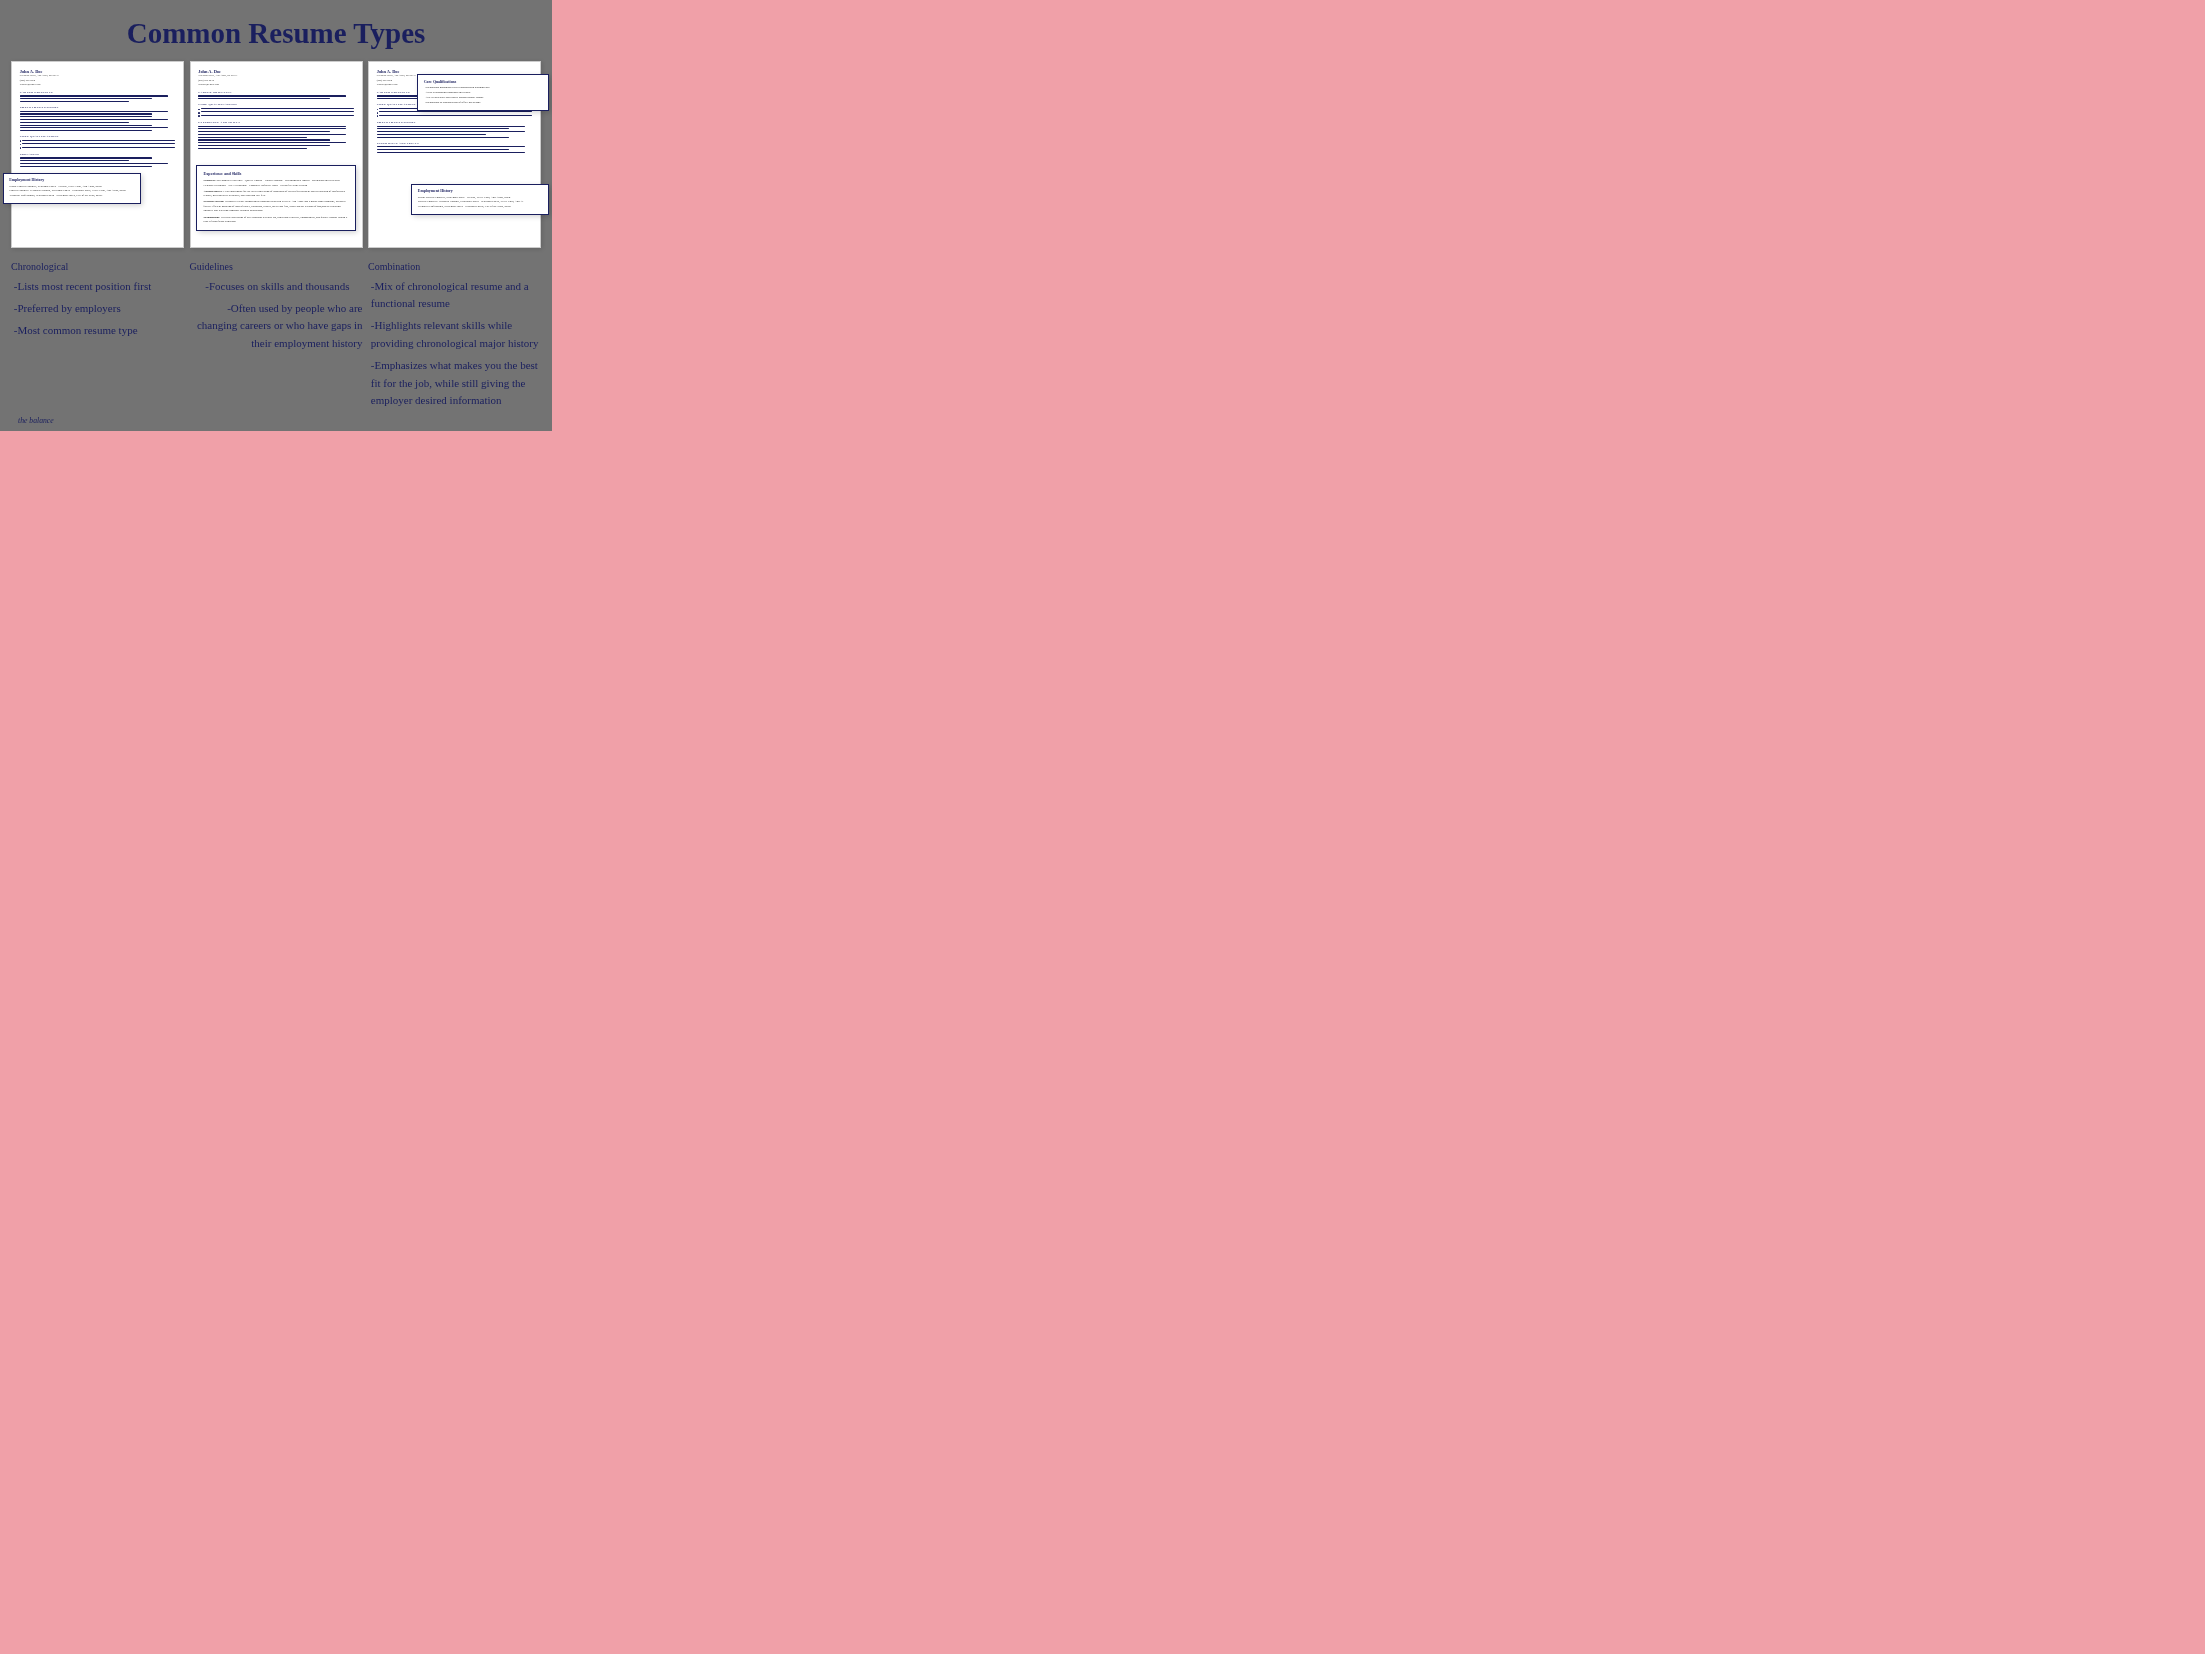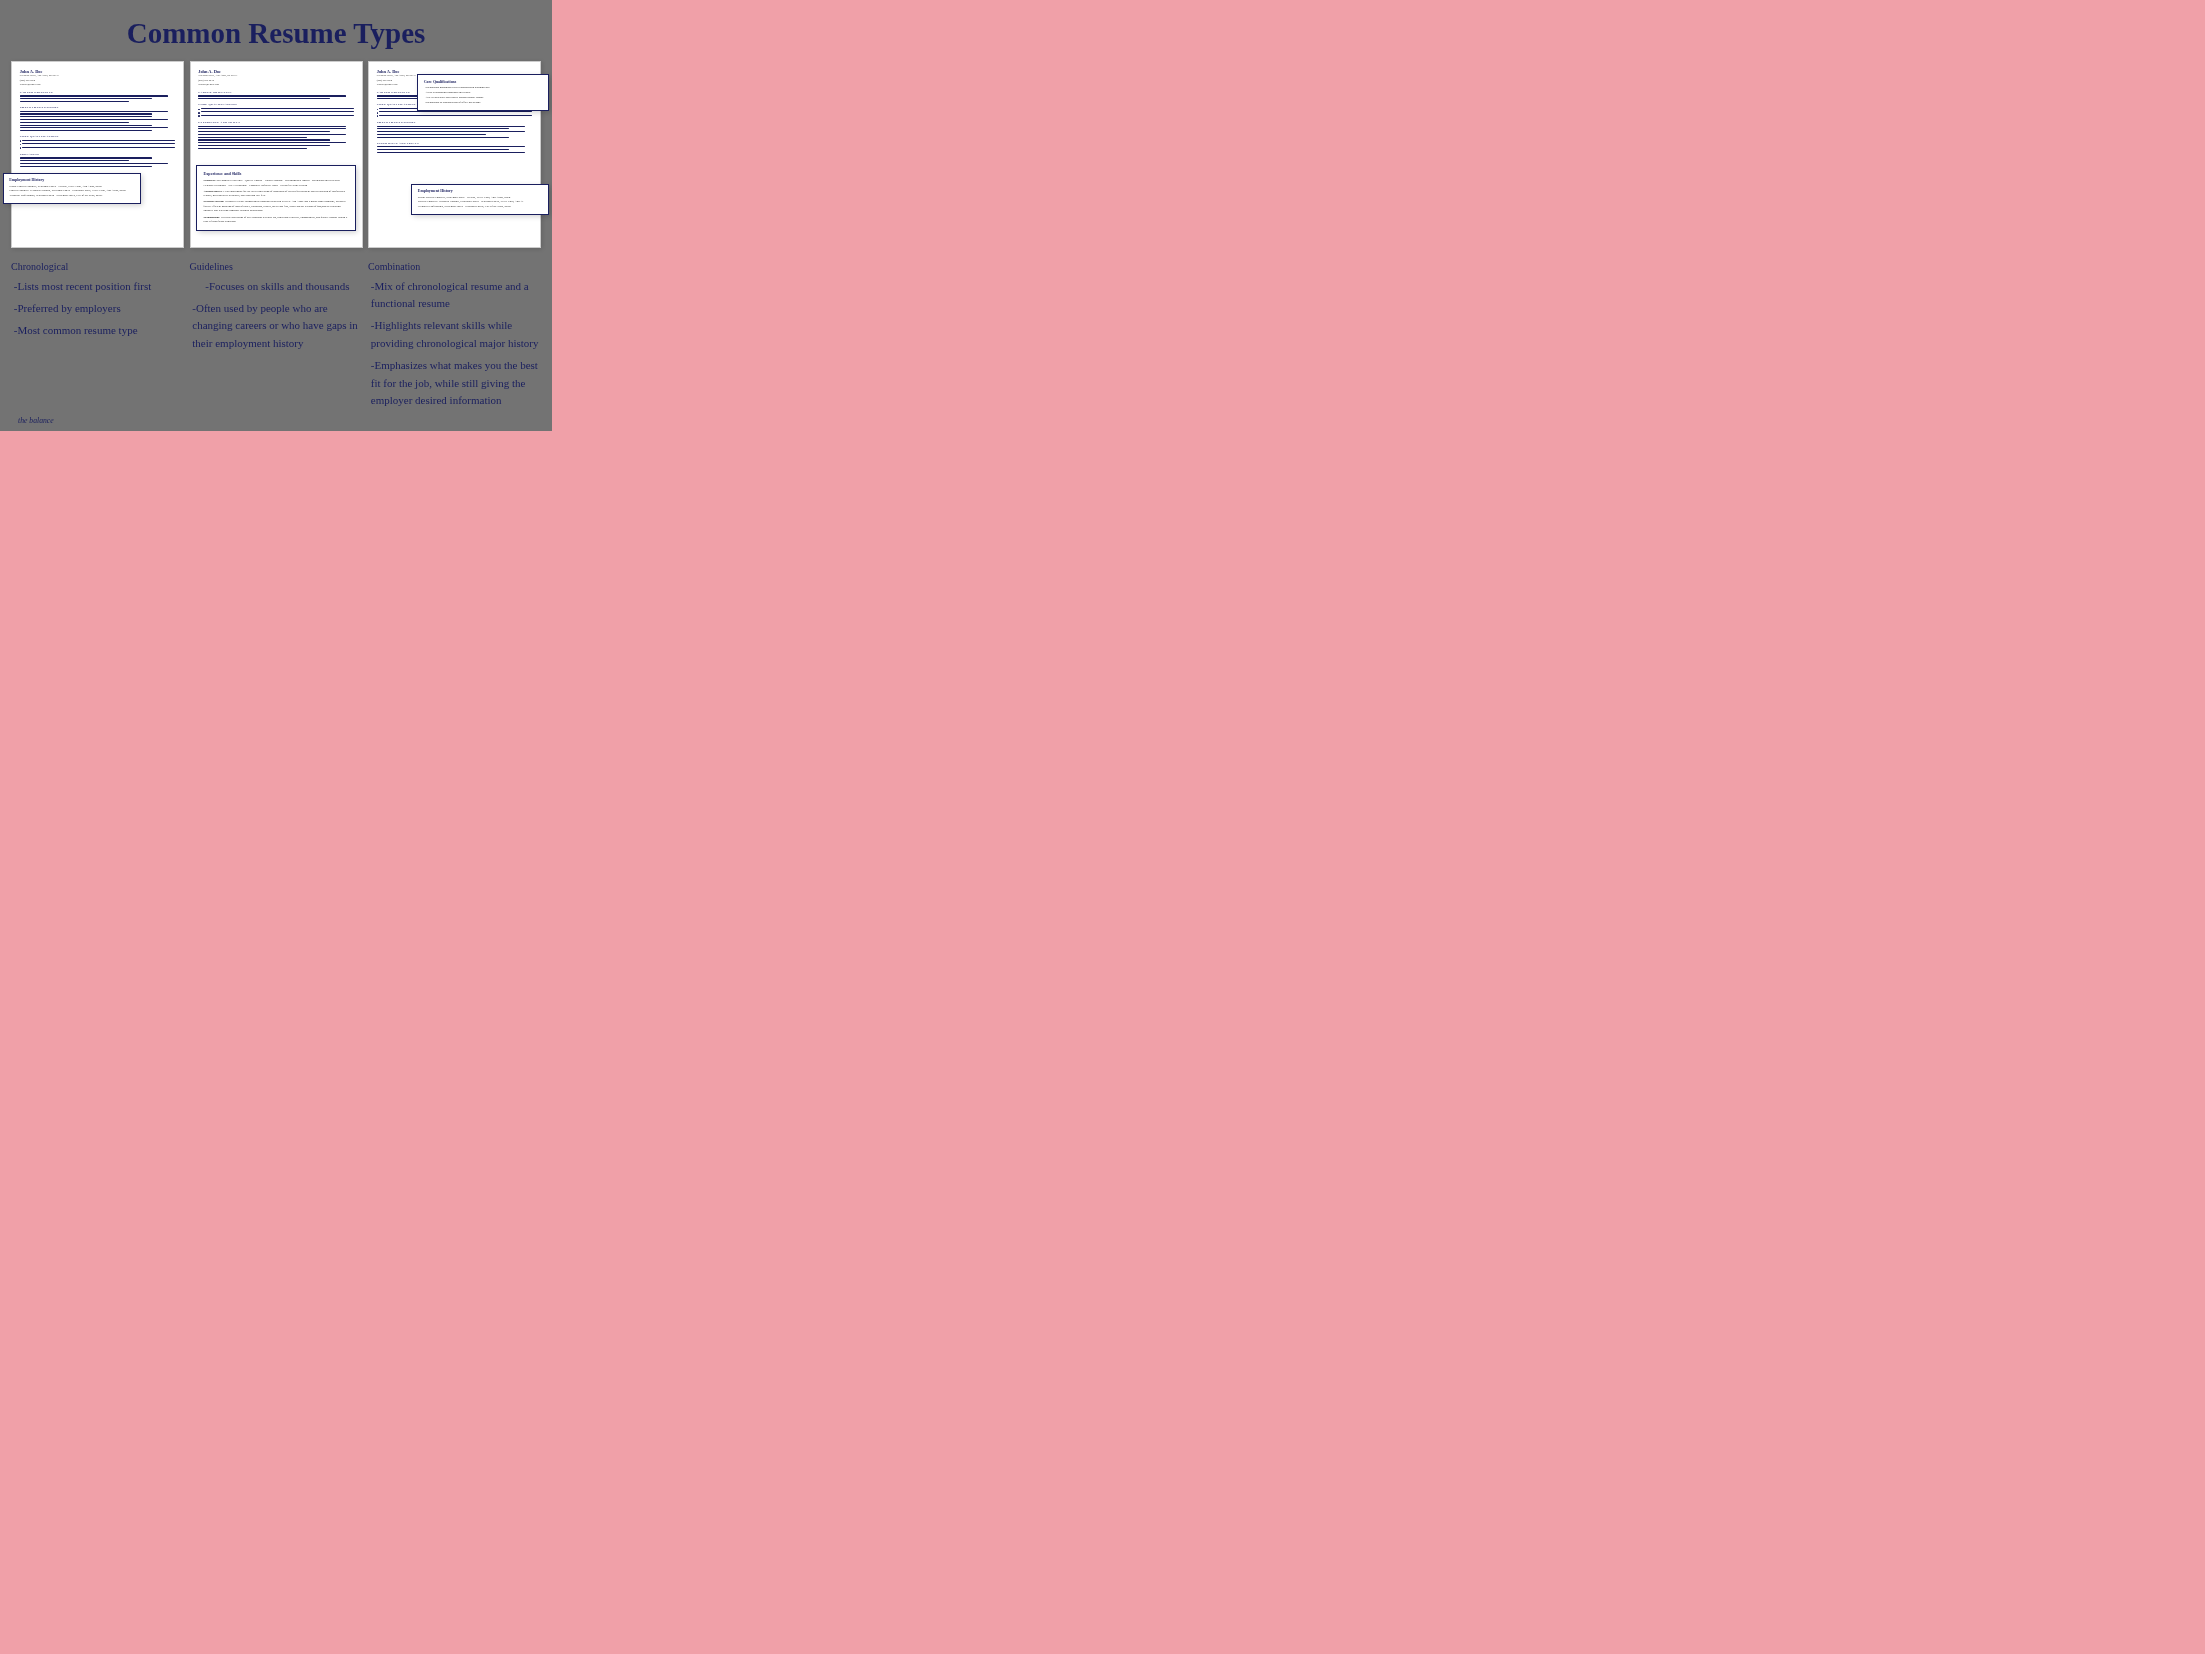--- a/index.html
+++ b/index.html
@@ -364,21 +364,21 @@
         </div>
       </div>
     </div>
 
     <div class="label-column" style="text-align: center;">
       <div class="label-title">Guidelines</div>
       <div class="label-items" style="text-align: center;">
         <div class="label-item" style="justify-content: center;">
           <span>-Focuses on skills and thousands</span>
         </div>
-        <div class="label-item" style="justify-content: center; text-align: left;">
+        <div class="label-item" style="justify-content: center; text-align: right;">
           <span>-Often used by people who are changing careers or who have gaps in their employment history</span>
         </div>
       </div>
     </div>
 
     <div class="label-column">
       <div class="label-title">Combination</div>
       <div class="label-items">
         <div class="label-item">
           <span>-Mix of chronological resume and a functional resume</span>

